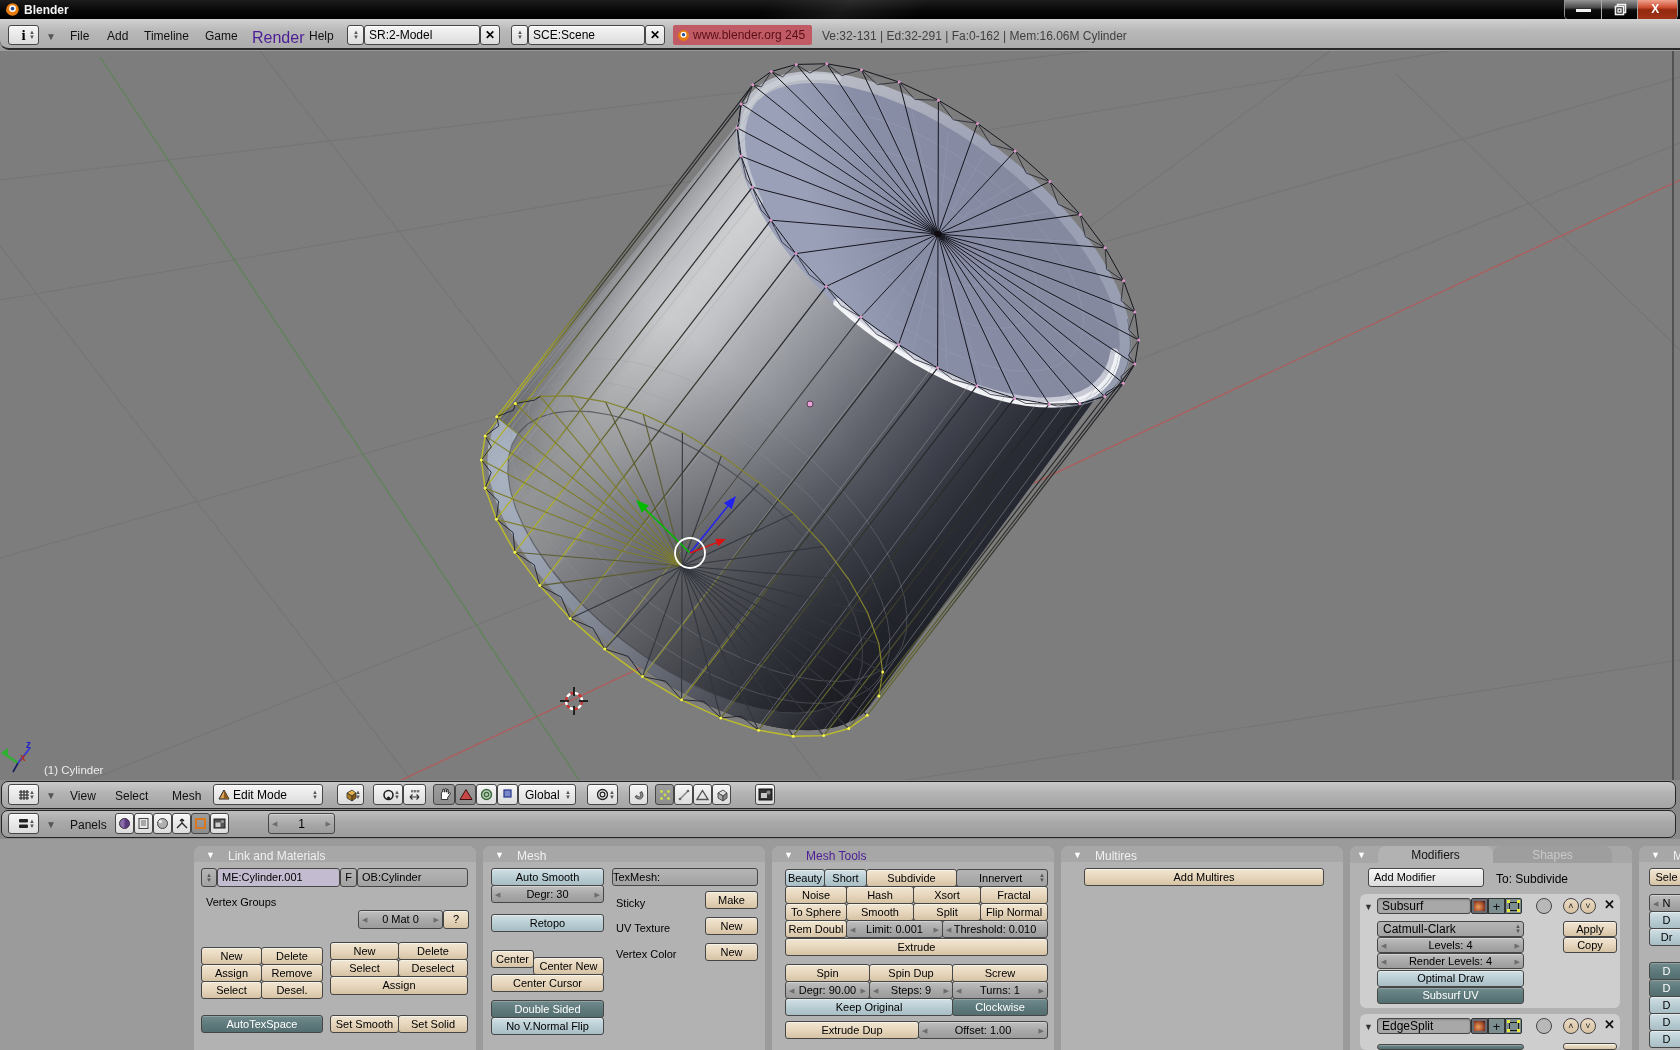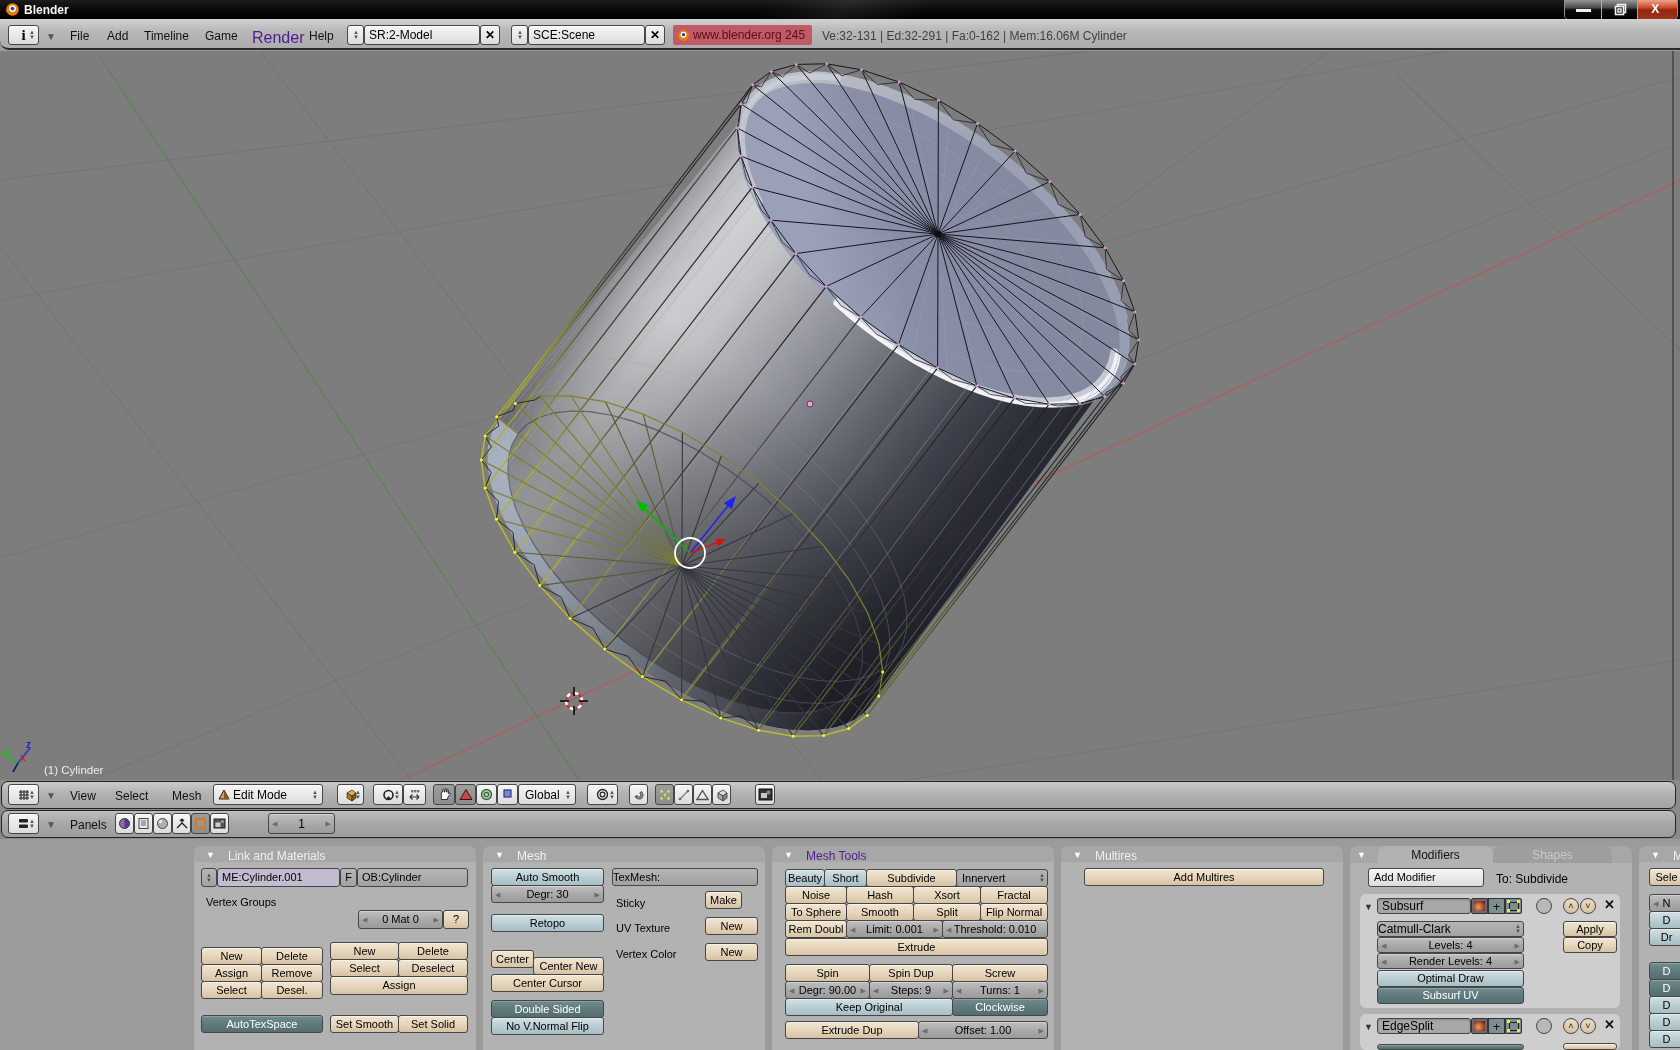--- a/index.html
+++ b/index.html
@@ -781,38 +781,38 @@
 <div class="b bc" style="left:398px;top:1015px;width:70px;height:18px;">Set Solid</div>
 <div class="panel" style="left:483px;top:846px;width:282px;height:204px"></div>
 <div style="position:absolute;left:483px;top:846px;width:282px;height:16px;background:#a7a7a7;border-radius:8px 8px 0 0"></div>
 <div class="t" style="left:495px;top:850px;font-size:9px;color:#fff">▼</div>
 <div class="t" style="left:517px;top:849px;font-size:12px;color:#f0f0f0">Mesh</div>
 <div class="b bb" style="left:491px;top:868px;width:113px;height:18px;">Auto Smooth</div>
 <div class="b bs" style="left:491px;top:885px;width:113px;height:18px;"><i class="al">◀</i>Degr: 30<i class="ar">▶</i></div>
 <div class="b bb" style="left:491px;top:914px;width:113px;height:18px;">Retopo</div>
 <div class="b bg2" style="left:612px;top:868px;width:146px;height:18px;justify-content:flex-start;">TexMesh:</div>
 <div class="t" style="left:616px;top:897px;font-size:11px;color:#000;">Sticky</div>
-<div class="b bc" style="left:705px;top:891px;width:37px;height:18px;">Make</div>
+<div class="b bc" style="left:705px;top:891px;width:53px;height:18px;">Make</div>
 <div class="t" style="left:616px;top:922px;font-size:11px;color:#000;">UV Texture</div>
 <div class="b bc" style="left:705px;top:917px;width:53px;height:18px;">New</div>
 <div class="t" style="left:616px;top:948px;font-size:11px;color:#000;">Vertex Color</div>
 <div class="b bc" style="left:705px;top:943px;width:53px;height:18px;">New</div>
 <div class="b bc" style="left:491px;top:950px;width:43px;height:18px;">Center</div>
 <div class="b bc" style="left:533px;top:957px;width:71px;height:18px;">Center New</div>
 <div class="b bc" style="left:491px;top:974px;width:113px;height:18px;">Center Cursor</div>
 <div class="b bt" style="left:491px;top:1000px;width:113px;height:18px;">Double Sided</div>
 <div class="b bb" style="left:491px;top:1017px;width:113px;height:18px;">No V.Normal Flip</div>
 <div class="panel" style="left:772px;top:846px;width:282px;height:204px"></div>
 <div style="position:absolute;left:772px;top:846px;width:282px;height:16px;background:#a7a7a7;border-radius:8px 8px 0 0"></div>
 <div class="t" style="left:784px;top:850px;font-size:9px;color:#fff">▼</div>
 <div class="t" style="left:806px;top:849px;font-size:12px;color:#4c1d95">Mesh Tools</div>
 <div class="b bb" style="left:785px;top:869px;width:40px;height:18px;">Beauty</div>
 <div class="b bb" style="left:824px;top:869px;width:43px;height:18px;">Short</div>
 <div class="b bc" style="left:866px;top:869px;width:91px;height:18px;">Subdivide</div>
-<div class="b bg2" style="left:956px;top:869px;width:92px;height:18px;;justify-content:flex-start;padding-left:5px">Innervert<span class="ud">
+<div class="b bg2" style="left:956px;top:869px;width:92px;height:18px;;justify-content:flex-start;padding-left:22px">Innervert<span class="ud">
       <i>▲</i>
       <i>▼</i>
     </span></div>
 <div class="b bc" style="left:785px;top:886px;width:62px;height:18px;">Noise</div>
 <div class="b bc" style="left:846px;top:886px;width:68px;height:18px;">Hash</div>
 <div class="b bc" style="left:913px;top:886px;width:68px;height:18px;">Xsort</div>
 <div class="b bc" style="left:980px;top:886px;width:68px;height:18px;">Fractal</div>
 <div class="b bc" style="left:785px;top:903px;width:62px;height:18px;">To Sphere</div>
 <div class="b bc" style="left:846px;top:903px;width:68px;height:18px;">Smooth</div>
 <div class="b bc" style="left:913px;top:903px;width:68px;height:18px;">Split</div>
@@ -858,21 +858,21 @@
 <div style="position:absolute;left:1px;bottom:1px;width:3px;height:3px;background:#e8e840"></div>
 <div style="position:absolute;right:1px;bottom:1px;width:3px;height:3px;background:#e8e840"></div>
     </div>
   </div>
 <div style="position:absolute;left:1536px;top:898px;width:16px;height:16px;border-radius:50%;background:#b8b8b8;border:1px solid #444"></div>
 <div style="position:absolute;left:1563px;top:898px;width:16px;height:16px;border-radius:50%;
 background:linear-gradient(180deg,#eadbc4,#d8c3a3);border:1px solid #444;display:flex;align-items:center;justify-content:center;font-size:9px;color:#222">˄</div>
 <div style="position:absolute;left:1580px;top:898px;width:16px;height:16px;border-radius:50%;
 background:linear-gradient(180deg,#eadbc4,#d8c3a3);border:1px solid #444;display:flex;align-items:center;justify-content:center;font-size:9px;color:#222">˅</div>
 <div class="t" style="left:1604px;top:897px;font-size:13px;font-weight:bold;color:#111">✕</div>
-<div class="b bg2" style="left:1377px;top:921px;width:147px;height:16px;font-size:12px;;justify-content:flex-start;">Catmull-Clark<span class="ud">
+<div class="b bg2" style="left:1377px;top:921px;width:147px;height:16px;font-size:12px;;justify-content:flex-start;padding-left:5px">Catmull-Clark<span class="ud">
       <i>▲</i>
       <i>▼</i>
     </span></div>
 <div class="b bs" style="left:1377px;top:937px;width:147px;height:16px;"><i class="al">◀</i>Levels: 4<i class="ar">▶</i></div>
 <div class="b bs" style="left:1377px;top:953px;width:147px;height:16px;"><i class="al">◀</i>Render Levels: 4<i class="ar">▶</i></div>
 <div class="b bb" style="left:1377px;top:970px;width:147px;height:17px;">Optimal Draw</div>
 <div class="b bt" style="left:1377px;top:987px;width:147px;height:17px;">Subsurf UV</div>
 <div class="b bc" style="left:1563px;top:921px;width:54px;height:16px;">Apply</div>
 <div class="b bc" style="left:1563px;top:937px;width:54px;height:16px;">Copy</div>
 <div style="position:absolute;left:1360px;top:1014px;width:260px;height:36px;background:#cecece;border-radius:6px"></div>

